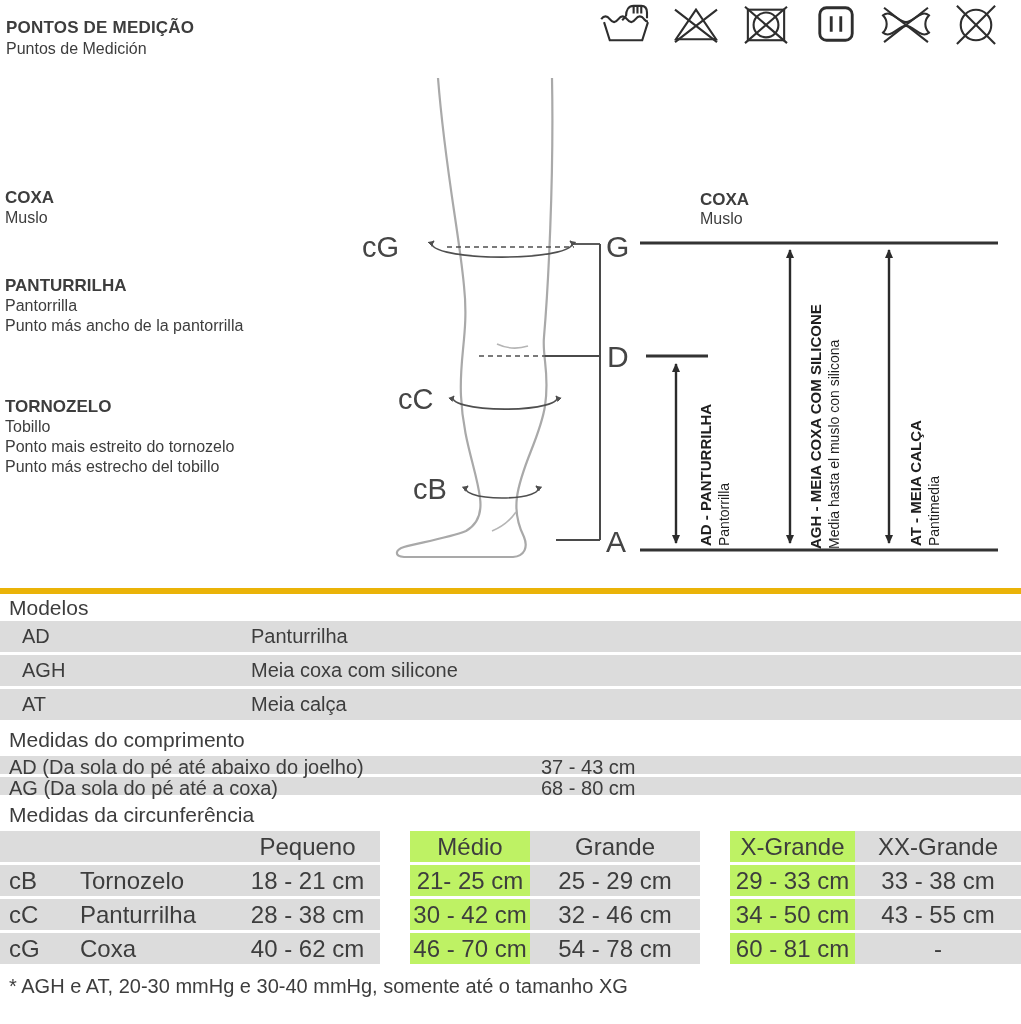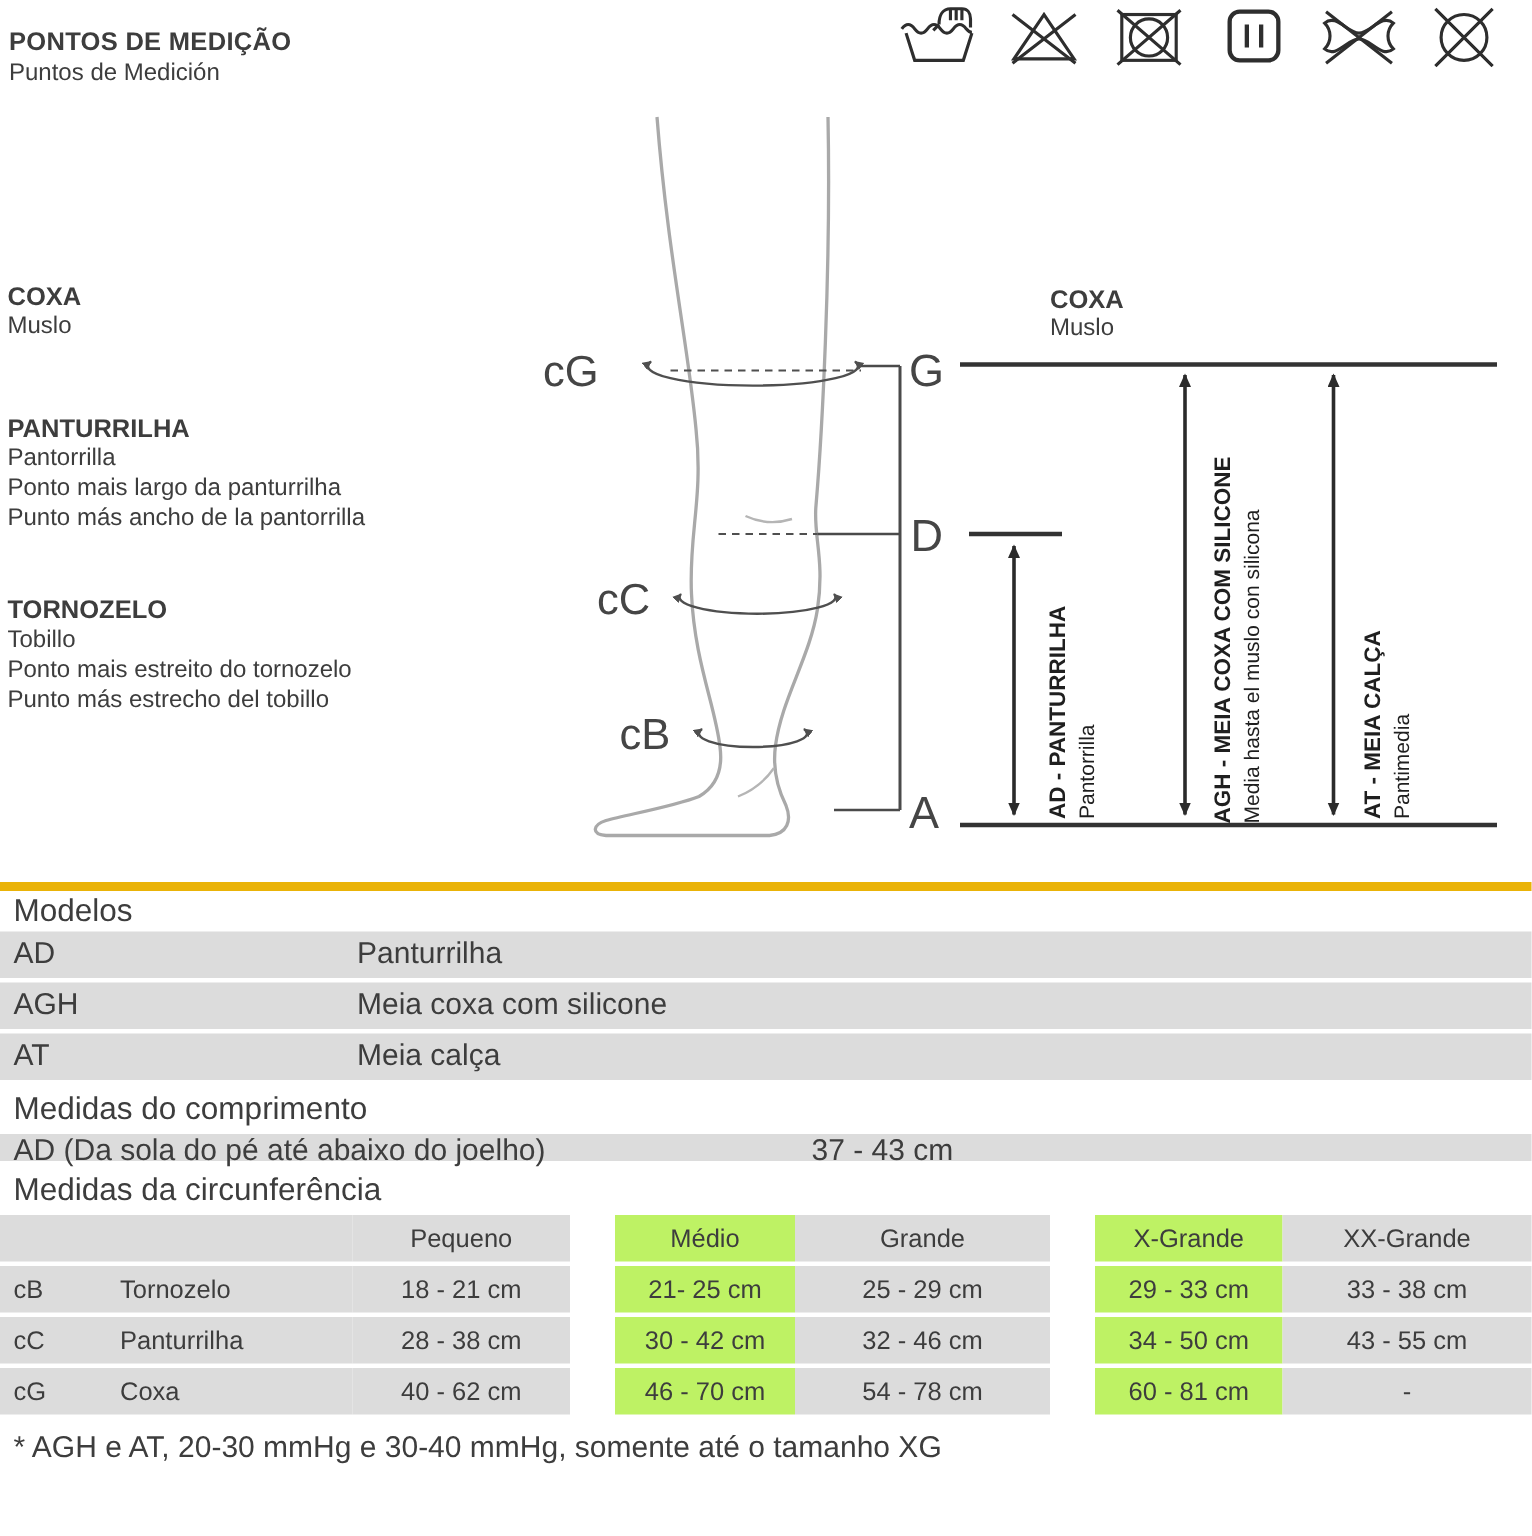--- a/index.html
+++ b/index.html
@@ -34,24 +34,24 @@
 
   .vlabel { position:absolute; transform-origin:0 0; transform:rotate(-90deg); white-space:nowrap; color:#1f1f1f; }
   .vlabel .b { font-weight:bold; font-size:15px; line-height:18px; }
   .vlabel .r { font-size:14px; line-height:18px; }
 
   
   .tables { position:absolute; left:0; top:588px; width:1021px; }
   .tbl-head { height:33px; display:flex; align-items:center; padding-left:9px; font-size:21px; background:#fff; }
   .tbl-head.first { border-top:6px solid #eab308; }
   .m-row { display:grid; grid-template-columns:229px 1fr; height:31px; margin-bottom:3px; background:#dcdcdc; align-items:center; font-size:20px; }
-  .m-row > div { padding-left:9px; }
+  .m-row > div { padding-left:22px; }
   .l-row { display:grid; grid-template-columns:532px 1fr; height:18px; margin-bottom:3px; background:#dcdcdc; align-items:center; font-size:20px; }
   .l-row > div { padding-left:9px; }
-  .c-row { display:grid; grid-template-columns:70px 165px 145px 150px 170px 155px 166px; height:31px; margin-bottom:3px; font-size:17px; }
+  .c-row { display:grid; grid-template-columns:70px 165px 145px 150px 170px 155px 166px; height:31px; margin-bottom:3px; font-size:24px; }
   .c-row > div { display:flex; align-items:center; }
   .c-code { padding-left:9px; }
   .c-label { padding-left:10px; }
   .c-val { justify-content:center; }
   .bg-l { background:#dcdcdc; }
   .bg-d { background:#bef264;margin-left:30px; }
   .footnote { padding:8px 0 4px 9px; font-size:20px; background:#fff; }
 </style>
 </head>
 <body>
@@ -91,21 +91,20 @@
   </svg>
 </div>
 
 <div class="mp" style="top:188px;">
   <div class="mp-title">COXA</div>
   <div class="mp-sub">Muslo</div>
 </div>
 <div class="mp" style="top:276px;">
   <div class="mp-title">PANTURRILHA</div>
   <div class="mp-sub">Pantorrilla</div>
-  <div class="mp-line">Ponto mais largo da panturrilha</div>
   <div class="mp-line">Punto más ancho de la pantorrilla</div>
 </div>
 <div class="mp" style="top:397px;">
   <div class="mp-title">TORNOZELO</div>
   <div class="mp-sub">Tobillo</div>
   <div class="mp-line">Ponto mais estreito do tornozelo</div>
   <div class="mp-line">Punto más estrecho del tobillo</div>
 </div>
 
 <svg class="diagram" viewBox="0 0 1021 585">
@@ -188,20 +187,24 @@
     <div>AT</div>
     <div>Meia calça</div>
   </div>
 
   <div class="tbl-head">Medidas do comprimento</div>
 
   <div class="l-row">
     <div>AD (Da sola do pé até abaixo do joelho)</div>
     <div>37 - 43 cm</div>
   </div>
+  <div class="l-row">
+    <div>AG (Da sola do pé até a coxa)</div>
+    <div>68 - 80 cm</div>
+  </div>
 
   <div class="tbl-head">Medidas da circunferência</div>
 
   <div class="c-row">
     <div class="bg-l"></div>
     <div class="bg-l"></div>
     <div class="bg-l c-val">Pequeno</div>
     <div class="bg-d c-val">Médio</div>
     <div class="bg-l c-val">Grande</div>
     <div class="bg-d c-val">X-Grande</div>

